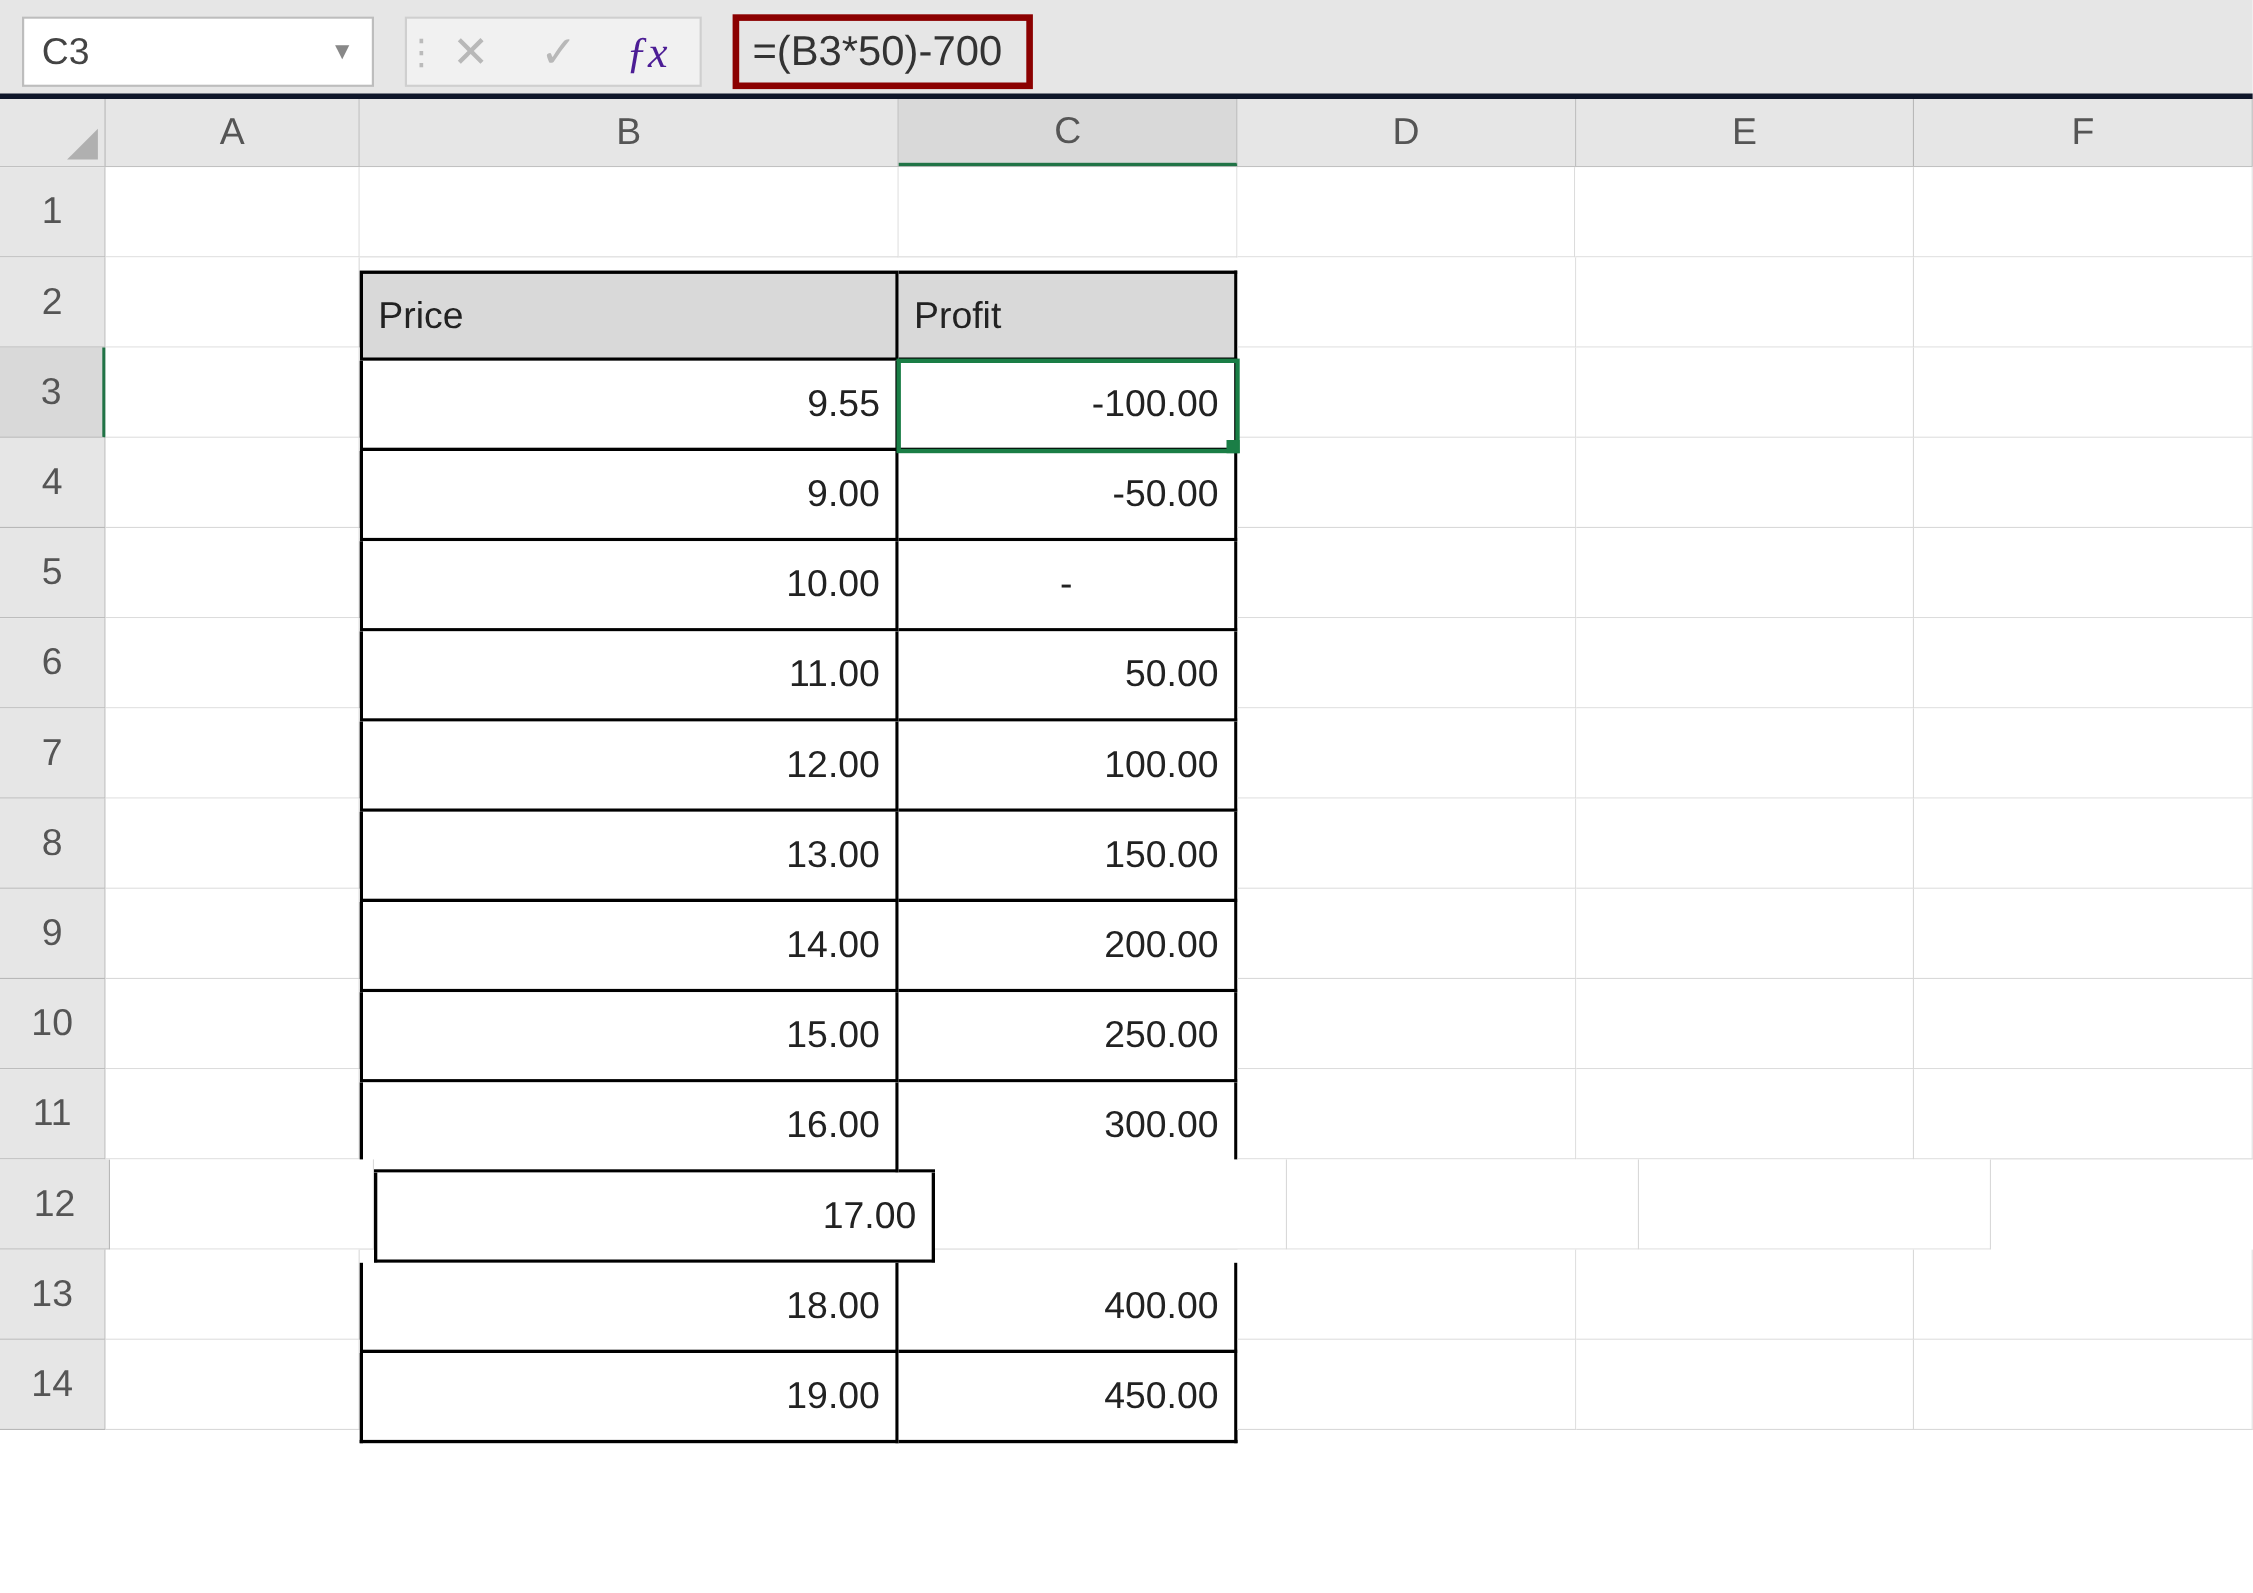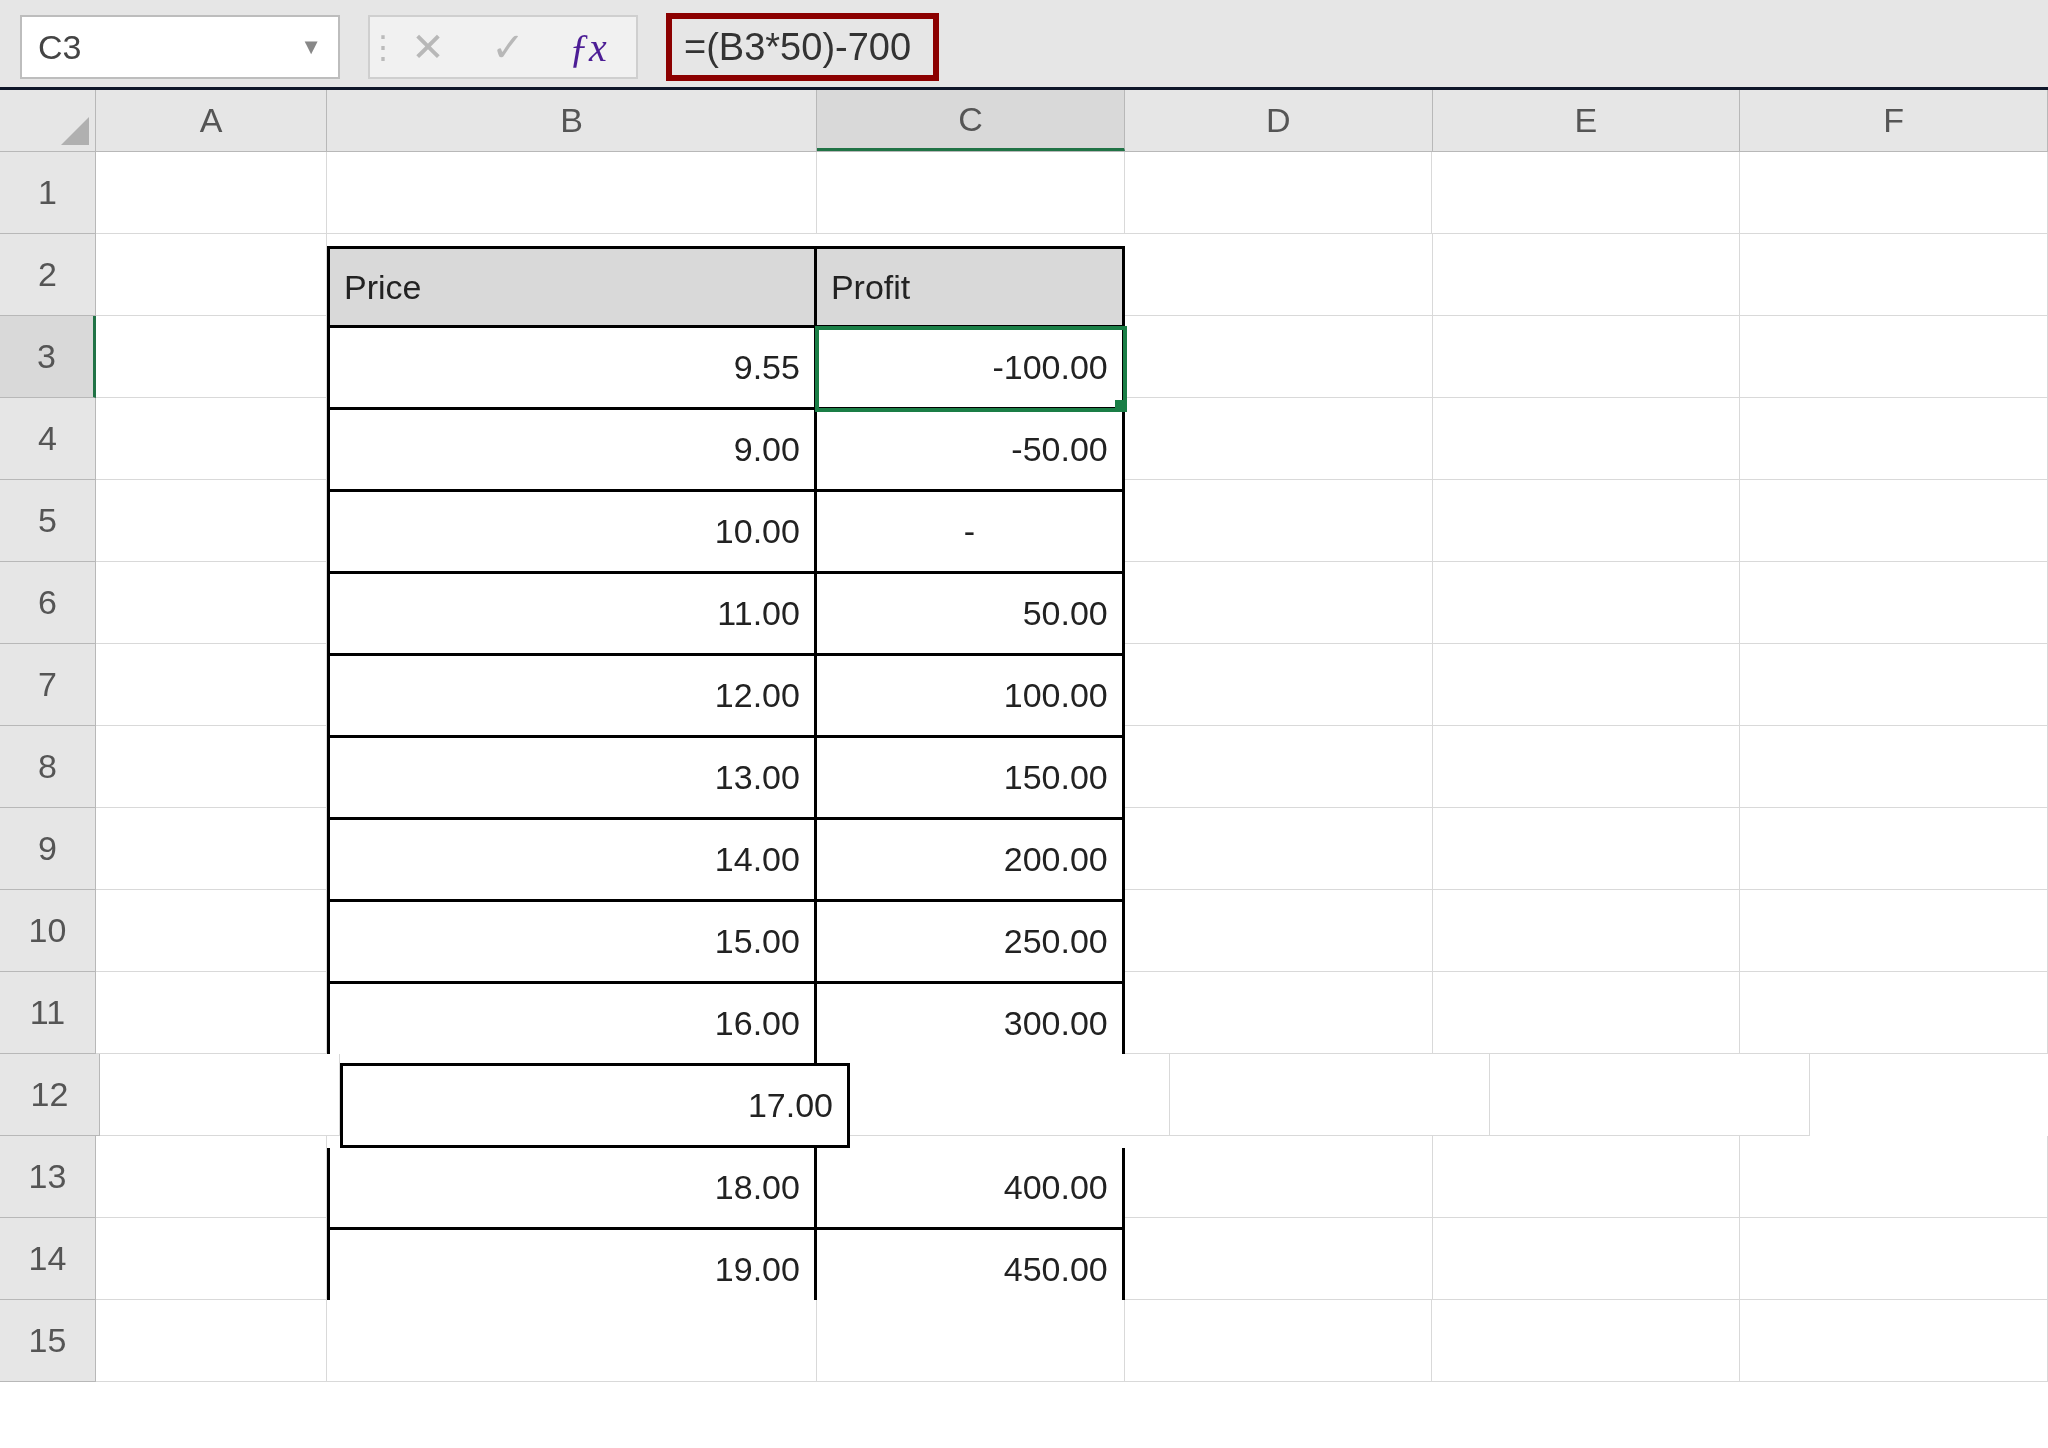--- a/index.html
+++ b/index.html
@@ -8,21 +8,21 @@
     background: #fff;
     overflow: hidden;
     width: 2048px;
     height: 1448px;
   }
   .formula-bar-row {
     display: flex;
     align-items: stretch;
     height: 90px;
     background: #e6e6e6;
-    border-bottom: 3px solid #0f172a;
+    border-bottom: 5px solid #0f172a;
     padding: 15px 20px 10px 20px;
     gap: 28px;
   }
   .name-box {
     width: 320px;
     height: 64px;
     background: #fff;
     border: 2px solid #bdbdbd;
     display: flex;
     align-items: center;
@@ -358,23 +358,14 @@
   <div class="grid-row">
     <div class="row-header">14</div>
     <div class="cell col-A"></div>
     <div class="cell col-B tbl tbl-left num">19.00</div>
     <div class="cell col-C tbl num">450.00</div>
     <div class="cell col-D"></div>
     <div class="cell col-E"></div>
     <div class="cell col-F"></div>
   </div>
 
-  <div class="grid-row">
-    <div class="row-header">15</div>
-    <div class="cell col-A"></div>
-    <div class="cell col-B"></div>
-    <div class="cell col-C"></div>
-    <div class="cell col-D"></div>
-    <div class="cell col-E"></div>
-    <div class="cell col-F"></div>
-  </div>
 
 </div>
 
 </body></html>

